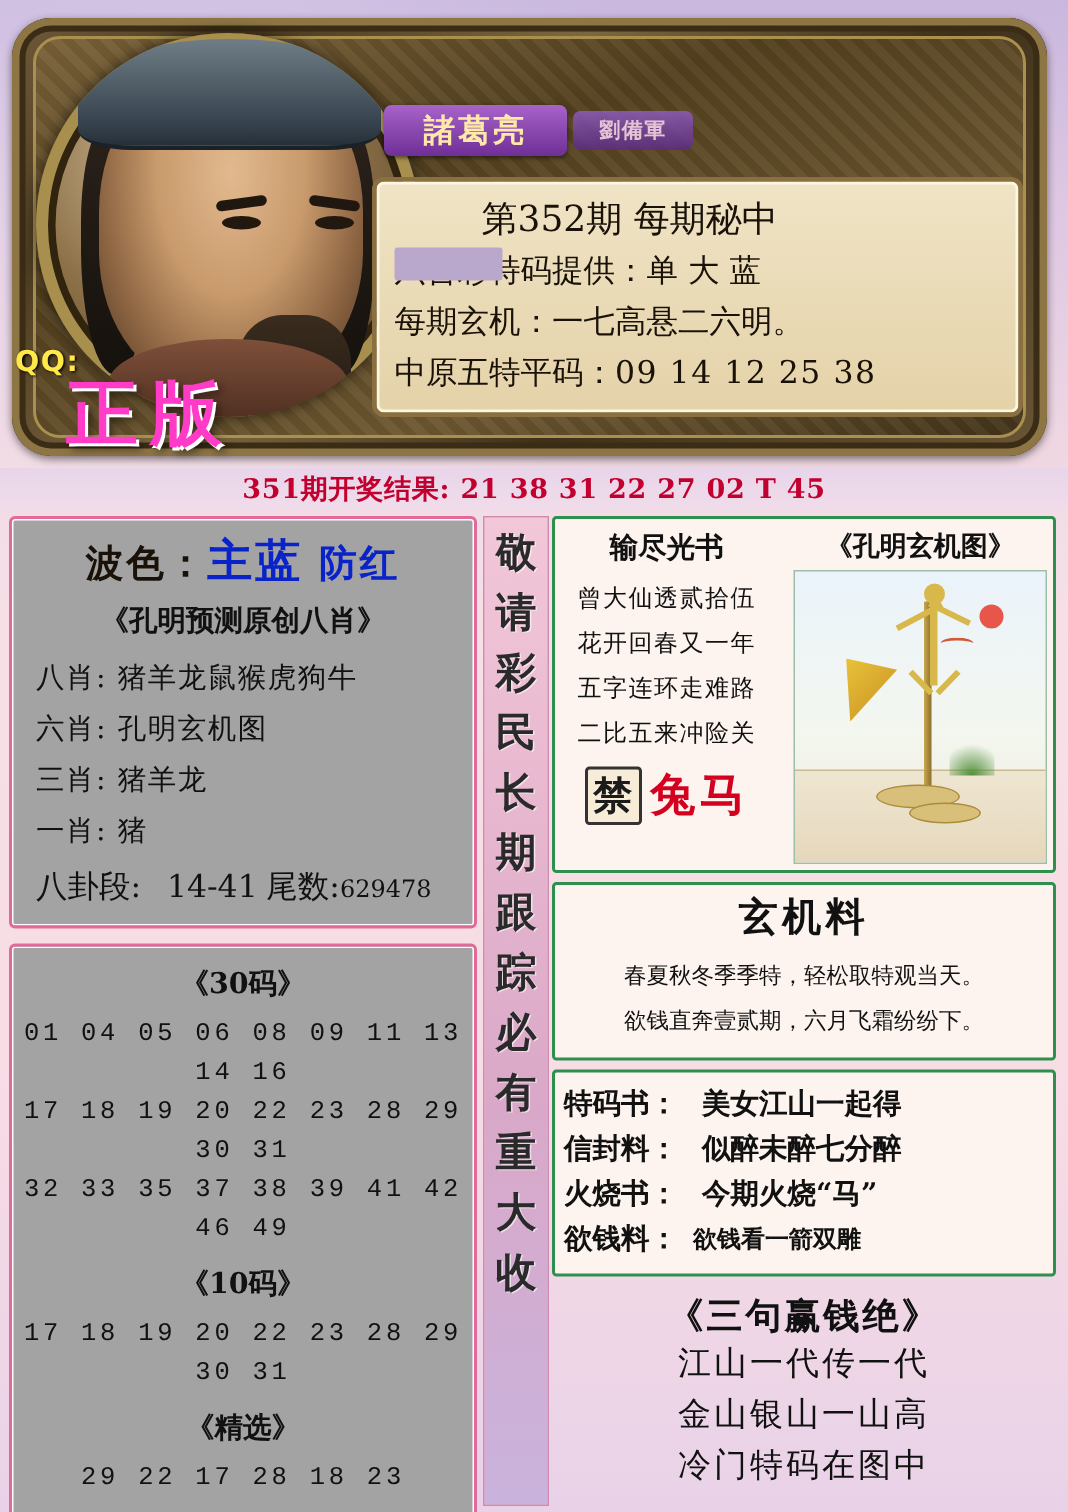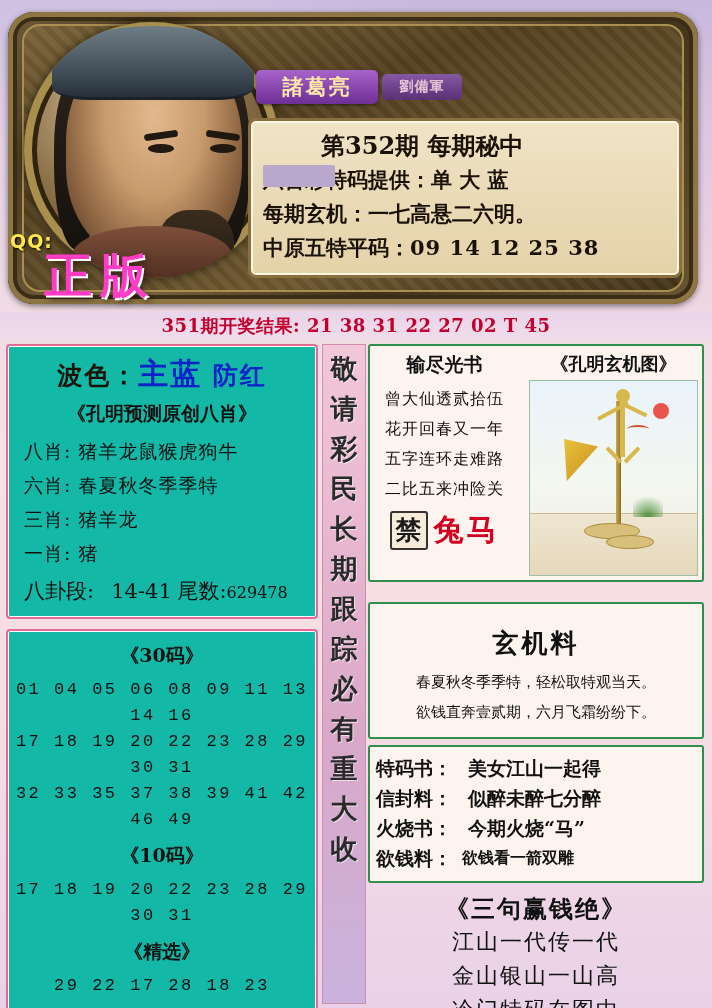--- a/index.html
+++ b/index.html
@@ -115,21 +115,21 @@
     position:absolute; left:248px; top:118px; width:434px; height:160px;
     background:linear-gradient(180deg,#f0e4c6 0%, #e4d2a8 100%);
     border:3px solid #8a7040;
     border-radius:8px;
     box-shadow: inset 0 0 0 2px #fdf6e0;
     padding:8px 10px 0 12px;
   }
   .tc-line {
     font-family:"DejaVu Serif","Liberation Serif",serif;
     color:#1a1208; font-size:21px; line-height:34px; white-space:nowrap;
-    font-weight:bold;
+    font-weight:normal;
   }
   .tc-line.first { font-size:24px; padding-left:58px; }
   .tc-blank {
     position:absolute; left:12px; top:44px; width:72px; height:22px;
     background:#b9a7cc; border-radius:2px;
   }
   .tc-num { letter-spacing:1px; }
   
   .result-strip {
     position:absolute; left:0; top:312px; width:712px; height:28px;
@@ -141,21 +141,21 @@
     font-family:"DejaVu Serif","Liberation Serif",serif;
     letter-spacing:.5px;
   }
   
   .main { position:absolute; left:0; top:344px; width:712px; height:664px; }
   .col-left { position:absolute; left:6px; top:0; width:312px; }
   .col-mid { position:absolute; left:322px; top:0; width:44px; height:660px; }
   .col-right { position:absolute; left:368px; top:0; width:336px; }
 
   .pinkbox {
-    background:#14b8a6;
+    background:#a3a3a3;
     border:2px solid #e26a9a;
     border-radius:4px;
     box-shadow: inset 0 0 0 1px #fff;
   }
   .box-bose { padding:8px 6px 12px; }
   .bose-title {
     font-family:"DejaVu Serif","Liberation Serif",serif;
     font-size:25px; font-weight:bold; text-align:center;
     color:#1a1208; letter-spacing:2px; margin-bottom:6px;
   }
@@ -291,21 +291,21 @@
   }
   .pic .bird {
     position:absolute; right:48px; top:44px; width:22px; height:8px;
     border-top:2px solid #cf5a3a; border-radius:50%;
   }
   .pic .plant {
     position:absolute; right:34px; bottom:58px; width:30px; height:26px;
     background:radial-gradient(circle at 50% 100%, #4f8f3a 0%, rgba(79,143,58,0) 70%);
   }
   
-  .box2 { margin-top:20px; padding:22px 8px 10px; }
+  .box2 { margin-top:6px; padding:4px 8px 10px; }
   .xj-title {
     text-align:center; font-size:26px; font-weight:bold;
     font-family:"DejaVu Serif","Liberation Serif",serif; color:#111;
     letter-spacing:3px; margin-bottom:6px;
   }
   .xj-line {
     text-align:center; font-size:15px; color:#111;
     font-family:"DejaVu Serif","Liberation Serif",serif;
     line-height:30px;
   }
@@ -383,21 +383,21 @@
         <span class="hl2">防红</span>
       </div>
       <div class="sub-title">《孔明预测原创八肖》</div>
 
       <div class="xiao-row">
         <span>八肖:</span>
         <span>猪羊龙鼠猴虎狗牛</span>
       </div>
       <div class="xiao-row">
         <span>六肖:</span>
-        <span>春夏秋冬季季特</span>
+        <span>孔明玄机图</span>
       </div>
       <div class="xiao-row">
         <span>三肖:</span>
         <span>猪羊龙</span>
       </div>
       <div class="xiao-row">
         <span>一肖:</span>
         <span>猪</span>
       </div>
 

